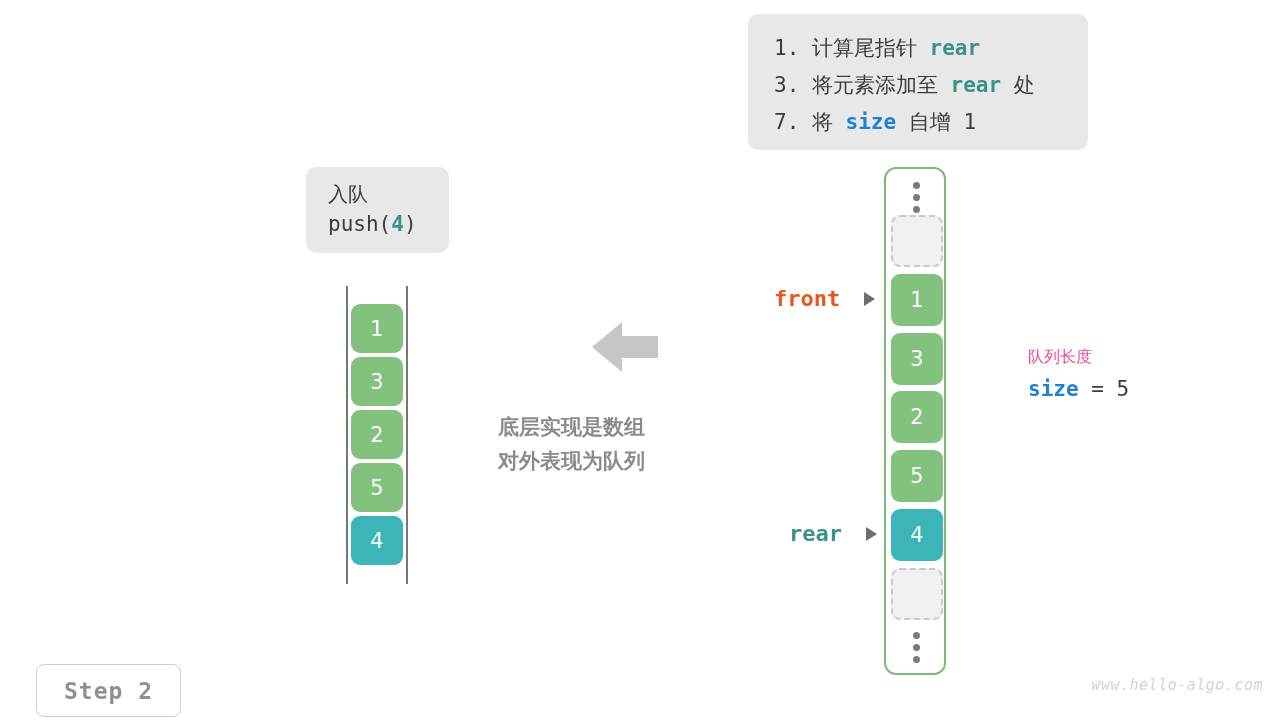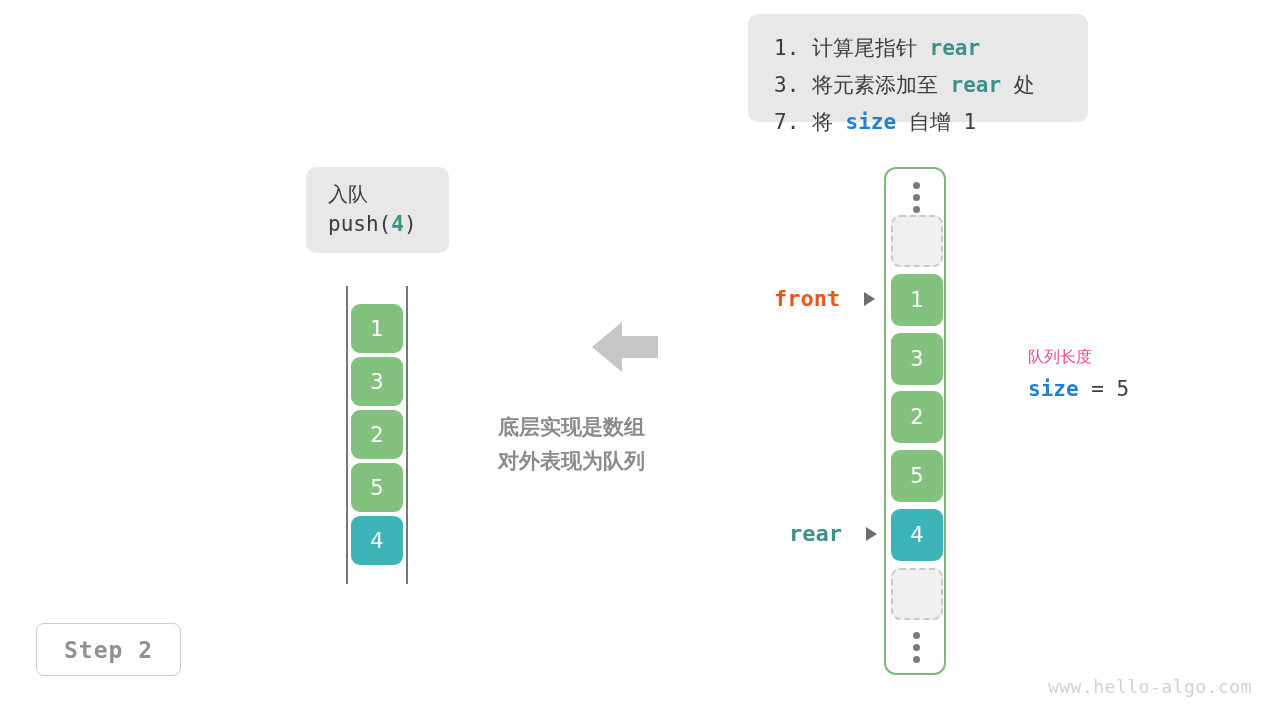--- a/index.html
+++ b/index.html
@@ -18,21 +18,21 @@
     position: absolute;
     inset: 0;
   }
 
   
   .instr-box {
     position: absolute;
     left: 748px;
     top: 14px;
     width: 340px;
-    height: 108px;
+    height: 136px;
     background: #e8e8e8;
     border-radius: 10px;
     box-sizing: border-box;
     padding: 16px 0 0 26px;
   }
   .instr-line {
     font-family: "DejaVu Sans Mono", monospace;
     font-size: 21px;
     color: #3c3c3c;
     line-height: 37px;
@@ -216,45 +216,46 @@
     font-size: 21px;
     color: #3c3c3c;
     line-height: 32px;
     white-space: pre;
   }
 
   
   .step-badge {
     position: absolute;
     left: 36px;
-    top: 623px;
+    top: 664px;
     width: 145px;
     height: 53px;
     border: 1px solid #cccccc;
     border-radius: 8px;
     box-sizing: border-box;
     display: flex;
     align-items: center;
     justify-content: center;
     font-family: "DejaVu Sans Mono", monospace;
     font-weight: bold;
     font-size: 23px;
     color: #909090;
     letter-spacing: 1px;
   }
 
   
   .watermark {
     position: absolute;
-    right: 28px;
+    right: 17px;
     top: 676px;
     font-family: "DejaVu Sans Mono", monospace;
-    font-size: 18px;
+    font-size: 15px;
     color: #d2d2d2;
     letter-spacing: 0.5px;
+    font-style: italic;
   }
 </style>
 </head>
 <body>
 
 <div class="stage">
 
   <div class="instr-box">
     <div class="instr-line"><span>1. 计算尾指针 </span><span class="mono-teal">rear</span><span></span></div>
     <div class="instr-line"><span>3. 将元素添加至 </span><span class="mono-teal">rear</span><span> 处</span></div>

